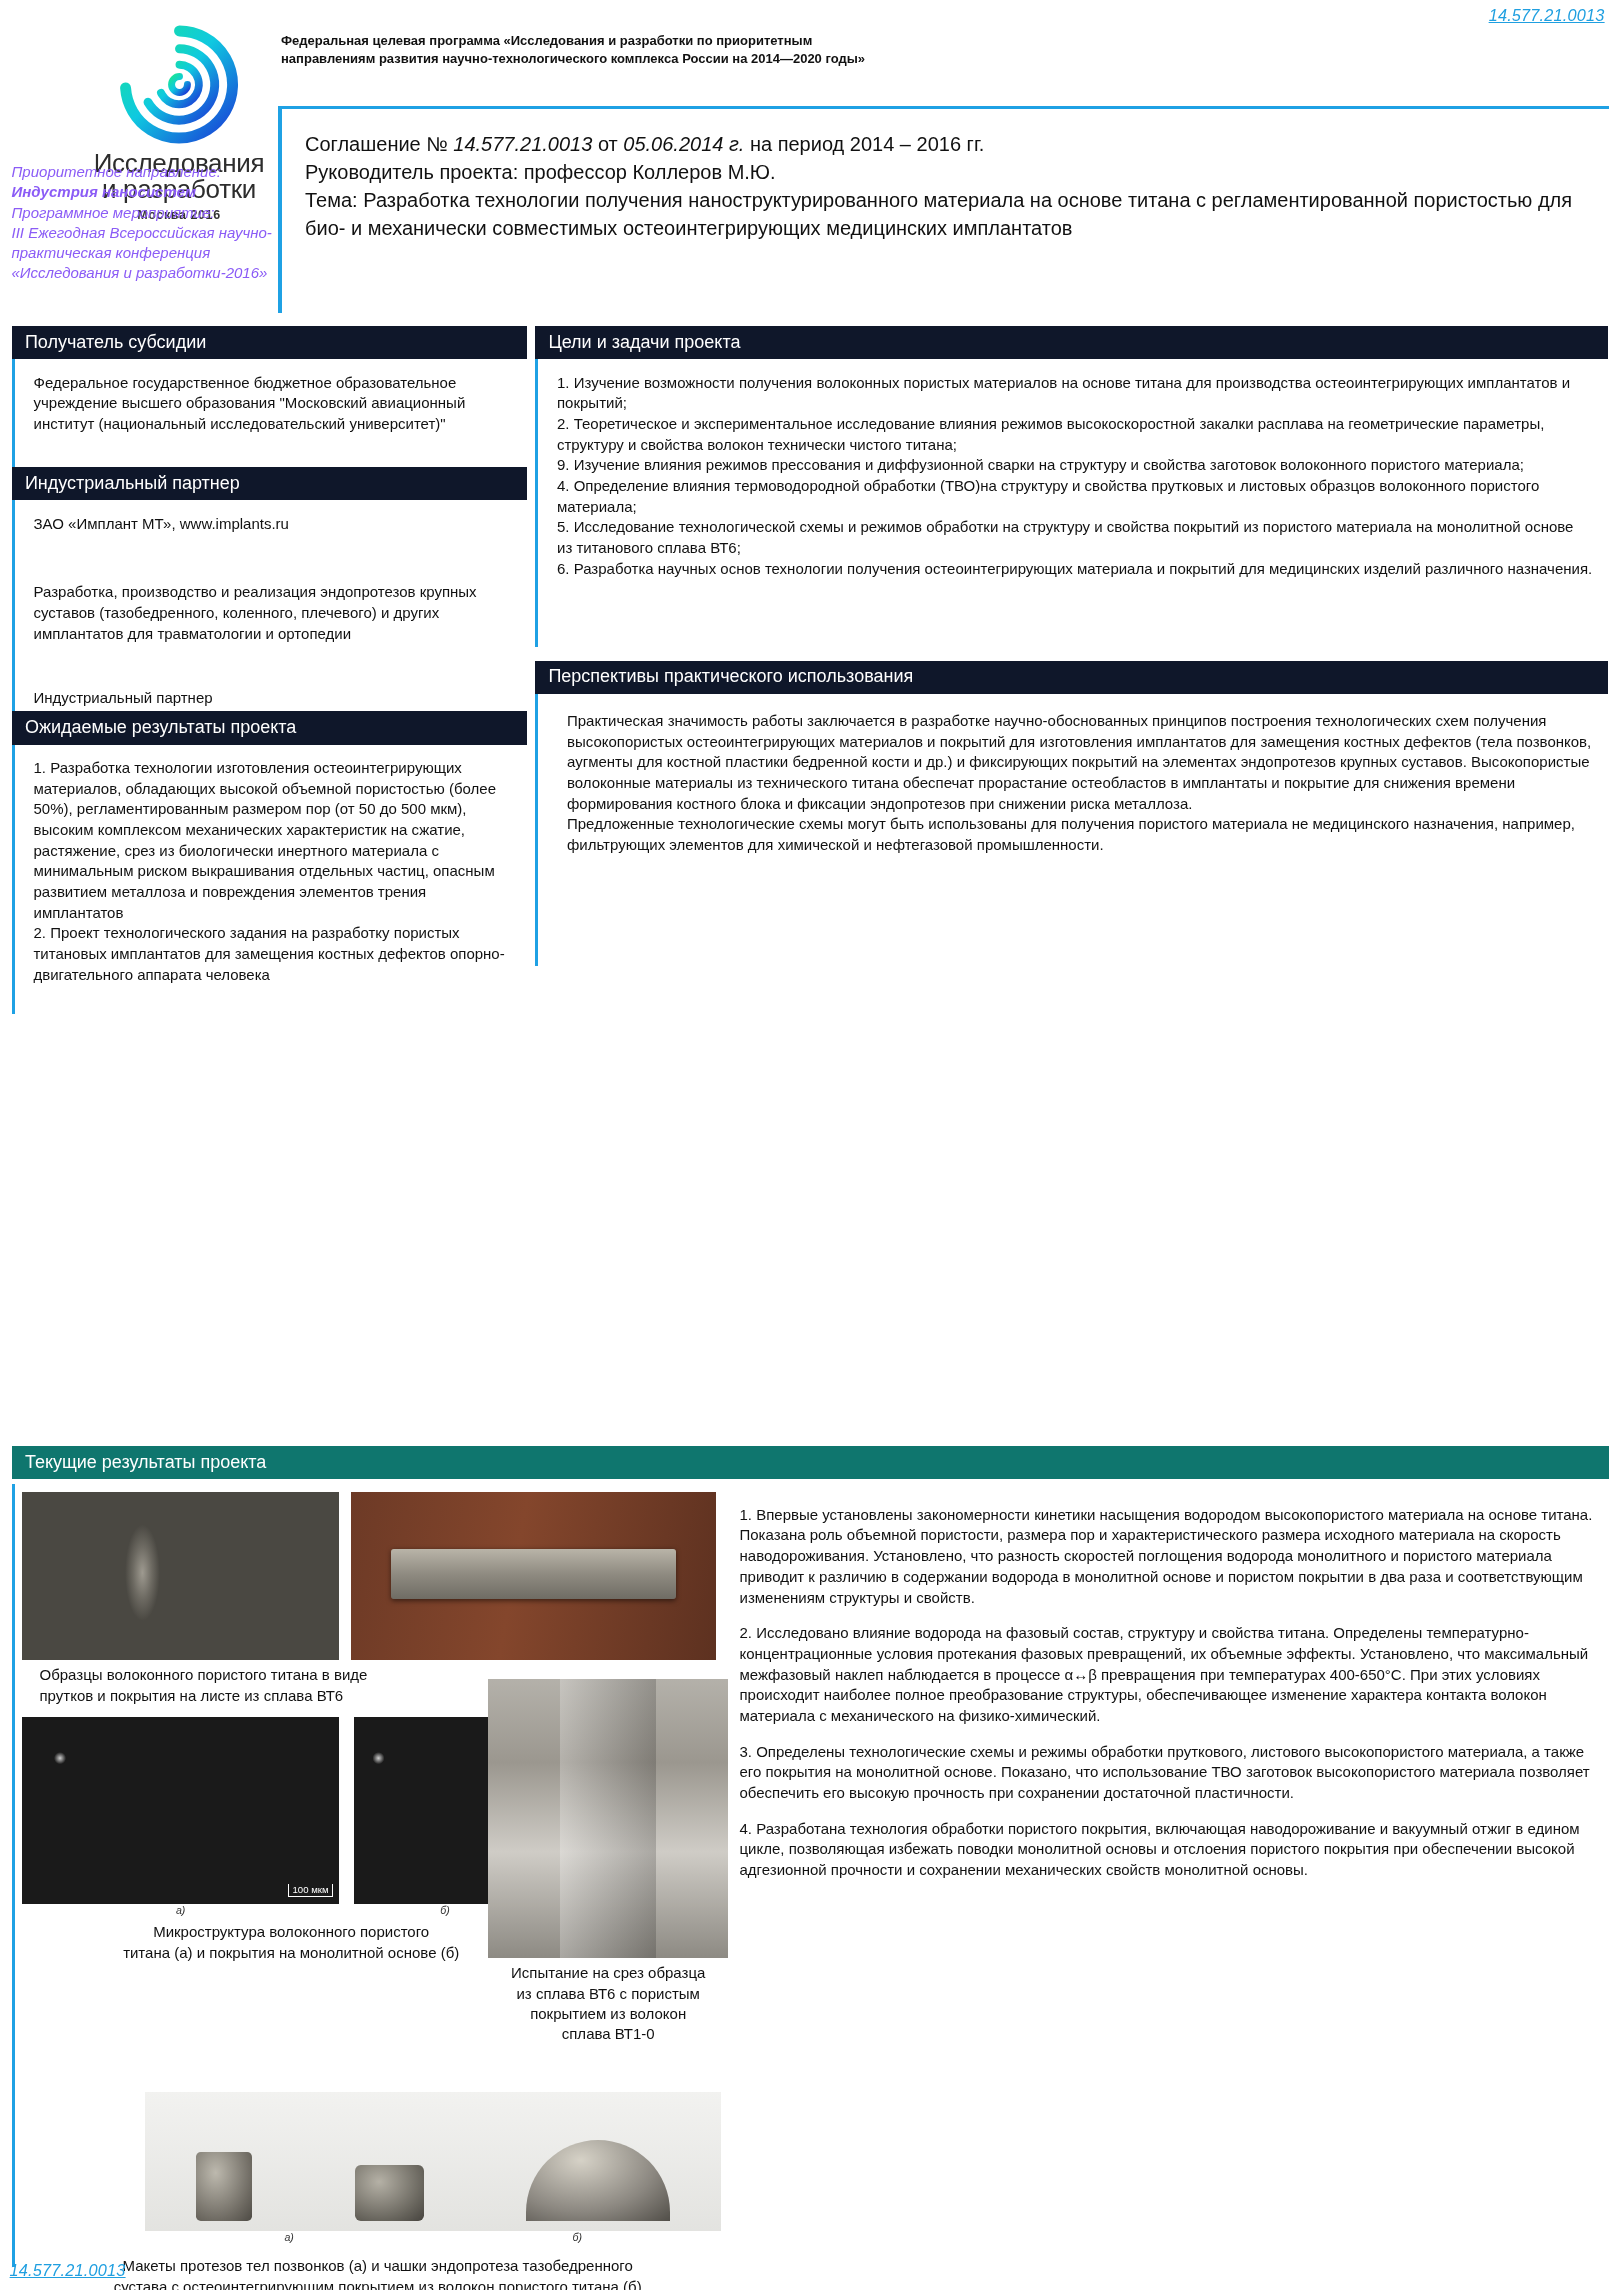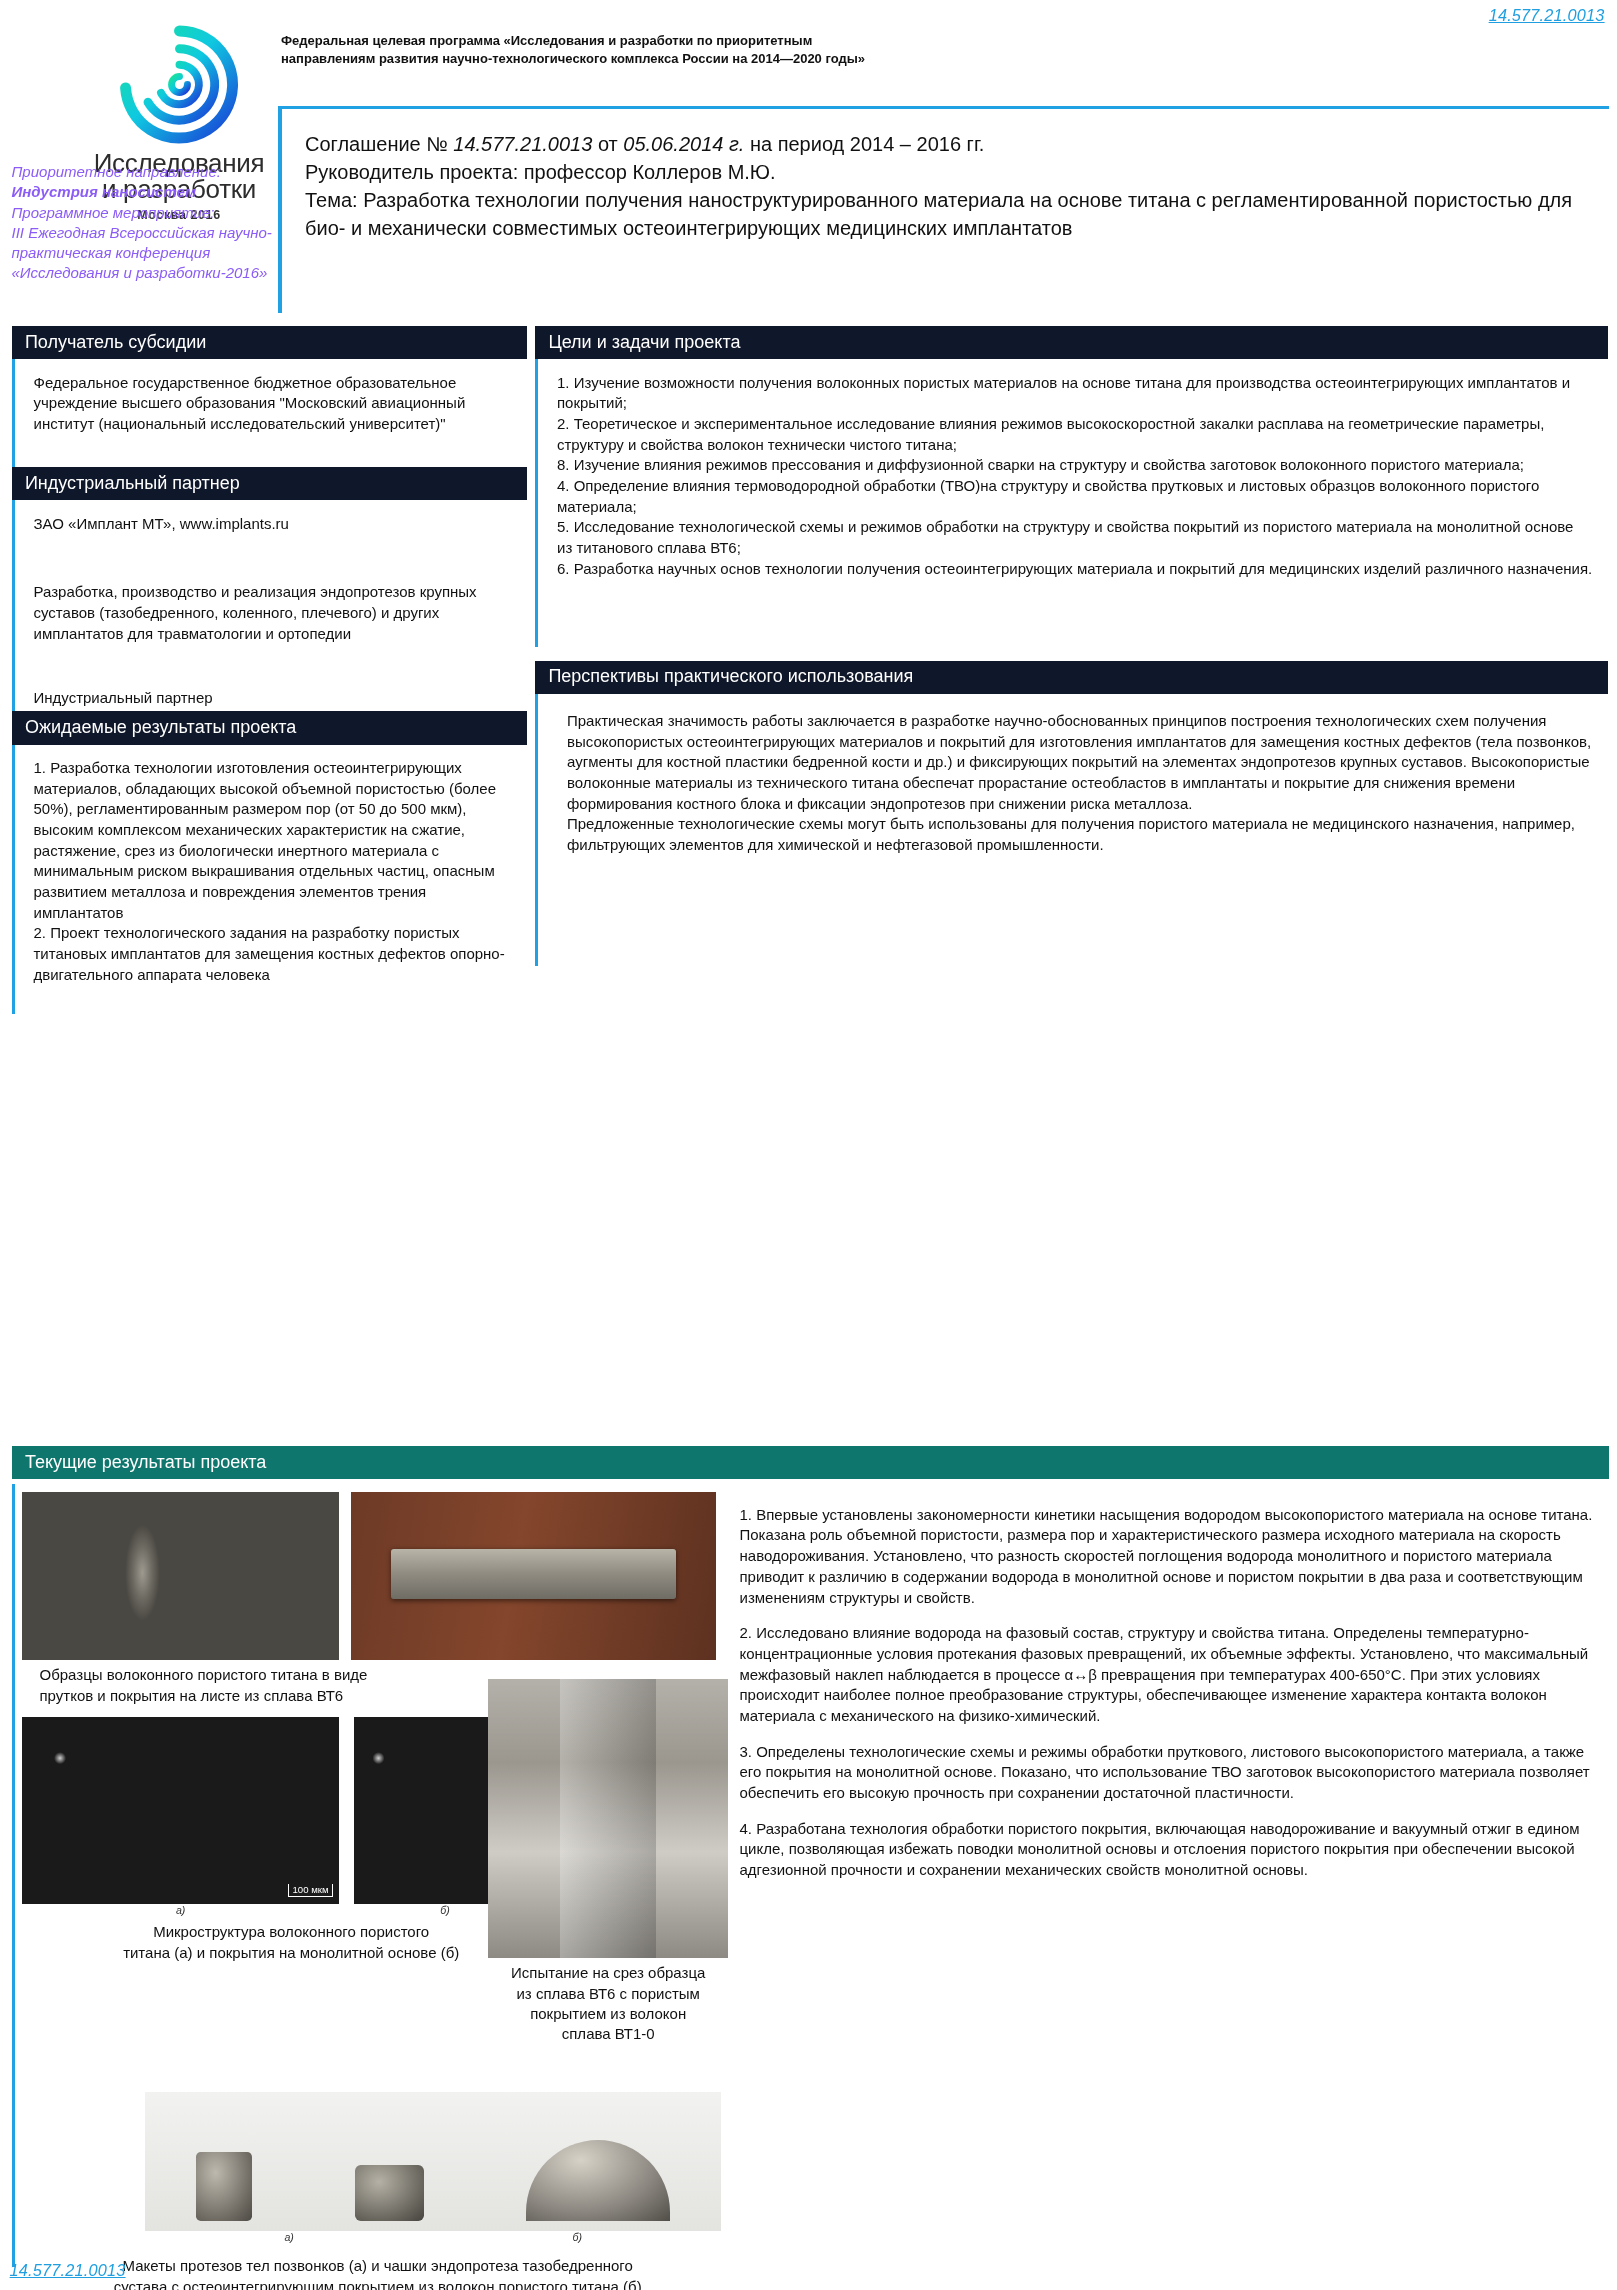--- a/index.html
+++ b/index.html
@@ -312,21 +312,21 @@
 
 </div>
 
 <div class="col-right">
 
   <div class="blk">
     <div class="sec-head">Цели и задачи проекта</div>
     <div class="sec-body" style="height:288px;">
       <p>1. Изучение возможности получения волоконных пористых материалов на основе титана для производства остеоинтегрирующих имплантатов и покрытий;</p>
       <p>2. Теоретическое и экспериментальное исследование влияния режимов высокоскоростной закалки расплава на геометрические параметры, структуру и свойства волокон технически чистого титана;</p>
-      <p>8. Изучение влияния режимов прессования и диффузионной сварки на структуру и свойства заготовок волоконного пористого материала;</p>
+      <p>9. Изучение влияния режимов прессования и диффузионной сварки на структуру и свойства заготовок волоконного пористого материала;</p>
       <p>4. Определение влияния термоводородной обработки (ТВО)на структуру и свойства прутковых и листовых образцов волоконного пористого материала;</p>
       <p>5. Исследование технологической схемы и режимов обработки на структуру и свойства покрытий из пористого материала на монолитной основе из титанового сплава ВТ6;</p>
       <p>6. Разработка научных основ технологии получения остеоинтегрирующих материала и покрытий для медицинских изделий различного назначения.</p>
     </div>
   </div>
 
   <div class="gap-10"></div>
 
   <div class="blk">
     <div class="sec-head">Перспективы практического использования</div>

